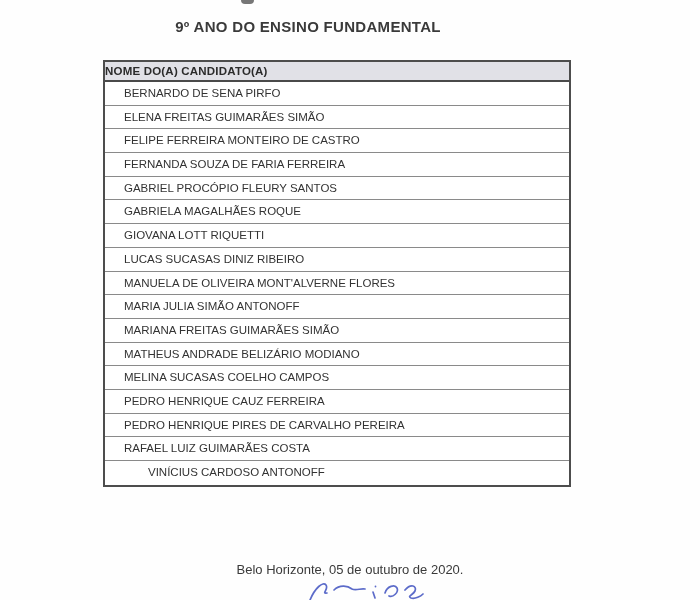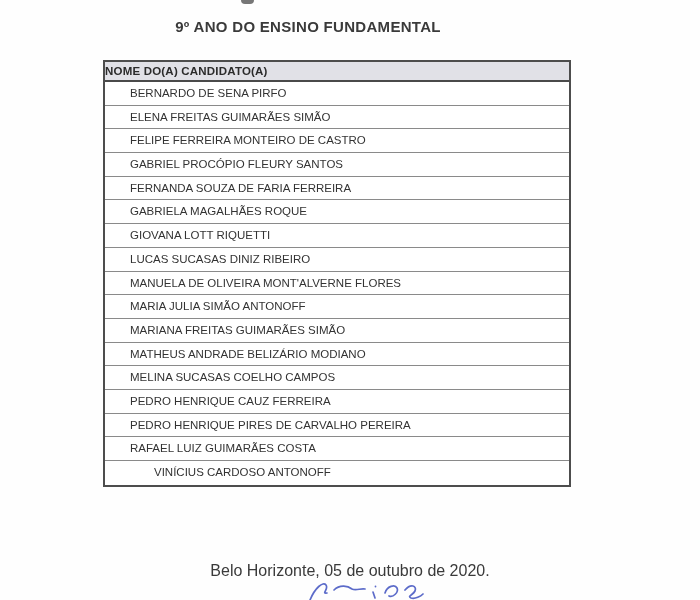--- a/index.html
+++ b/index.html
@@ -49,31 +49,31 @@
     color: #2b2b2b;
     line-height: 19px;
     letter-spacing: 0.2px;
   }
   .row {
     height: 23.7px;
     border-bottom: 1px solid #8a8a8a;
     font-size: 11.5px;
     color: #333333;
     line-height: 23.2px;
-    padding-left: 25px;
+    padding-left: 19px;
     white-space: nowrap;
     overflow: hidden;
   }
   .row:last-child { border-bottom: none; margin-left: 24px; }
   .date-line {
     position: absolute;
     left: 0; top: 562px;
     width: 700px;
     text-align: center;
-    font-size: 16px;
+    font-size: 13px;
     color: #3a3a3a;
   }
   .signature-svg {
     position: absolute;
     left: 300px; top: 578px;
     width: 140px; height: 22px;
   }
 </style>
 </head>
 <body>
@@ -83,22 +83,22 @@
   <div class="artifact-mark"></div>
 
   <div class="doc-title">9º ANO DO ENSINO FUNDAMENTAL</div>
 
   <div class="candidate-table">
     <div class="table-header">NOME DO(A) CANDIDATO(A)</div>
     <div>
         <div class="row"><span>BERNARDO DE SENA PIRFO</span></div>
         <div class="row"><span>ELENA FREITAS GUIMARÃES SIMÃO</span></div>
         <div class="row"><span>FELIPE FERREIRA MONTEIRO DE CASTRO</span></div>
+        <div class="row"><span>FERNANDA SOUZA DE FARIA FERREIRA</span></div>
         <div class="row"><span>GABRIEL PROCÓPIO FLEURY SANTOS</span></div>
-        <div class="row"><span>FERNANDA SOUZA DE FARIA FERREIRA</span></div>
         <div class="row"><span>GABRIELA MAGALHÃES ROQUE</span></div>
         <div class="row"><span>GIOVANA LOTT RIQUETTI</span></div>
         <div class="row"><span>LUCAS SUCASAS DINIZ RIBEIRO</span></div>
         <div class="row"><span>MANUELA DE OLIVEIRA MONT'ALVERNE FLORES</span></div>
         <div class="row"><span>MARIA JULIA SIMÃO ANTONOFF</span></div>
         <div class="row"><span>MARIANA FREITAS GUIMARÃES SIMÃO</span></div>
         <div class="row"><span>MATHEUS ANDRADE BELIZÁRIO MODIANO</span></div>
         <div class="row"><span>MELINA SUCASAS COELHO CAMPOS</span></div>
         <div class="row"><span>PEDRO HENRIQUE CAUZ FERREIRA</span></div>
         <div class="row"><span>PEDRO HENRIQUE PIRES DE CARVALHO PEREIRA</span></div>

